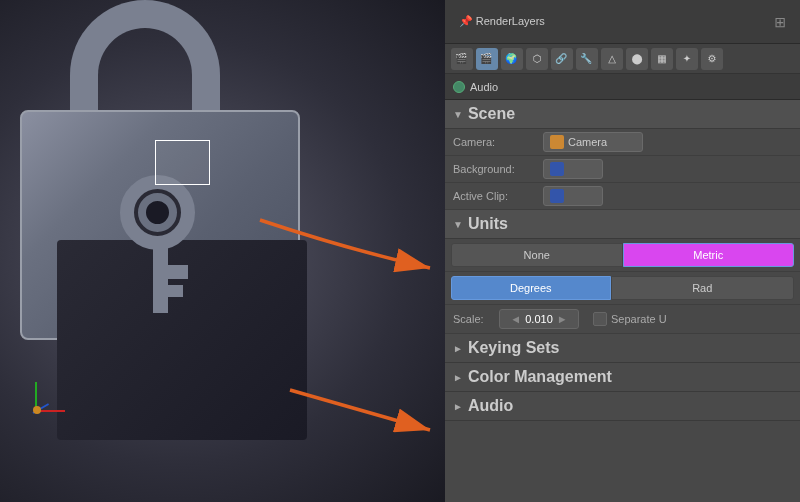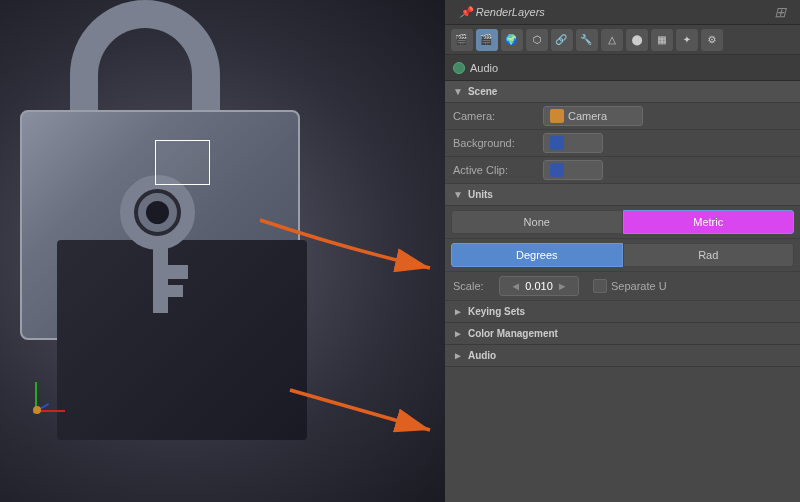--- a/index.html
+++ b/index.html
@@ -191,24 +191,23 @@
       display: flex;
       flex-direction: column;
       overflow: hidden;
     }
 
     
     .tab-bar {
       display: flex;
       align-items: center;
       background: #3c3c3c;
-      height: 25px;
+      height: 44px;
       border-bottom: 1px solid #2a2a2a;
       padding: 0 4px;
-      font-style: italic;
     }
 
     .tab-item {
       padding: 4px 10px;
       color: #cccccc;
       font-size: 11px;
       cursor: pointer;
       border-radius: 3px 3px 0 0;
     }
 
@@ -277,21 +276,21 @@
     }
 
     .section-triangle {
       margin-right: 5px;
       font-size: 10px;
       color: #aaa;
     }
 
     .section-title {
       color: #cccccc;
-      font-size: 10px;
+      font-size: 16px;
       font-weight: bold;
     }
 
     
     .prop-row {
       display: flex;
       align-items: center;
       padding: 3px 8px;
       border-bottom: 1px solid #3e3e3e;
       min-height: 26px;
@@ -391,21 +390,21 @@
       background: #5588cc;
       border: 1px solid #6699dd;
       color: #ffffff;
       font-size: 11px;
       cursor: pointer;
       border-radius: 3px 0 0 3px;
     }
 
     .rad-btn {
       flex: 1;
-      padding: 5px 0;
+      padding: 5px 12px;
       text-align: center;
       background: #555555;
       border: 1px solid #444;
       color: #cccccc;
       font-size: 11px;
       cursor: pointer;
       border-radius: 0 3px 3px 0;
     }
 
     .scale-row {

